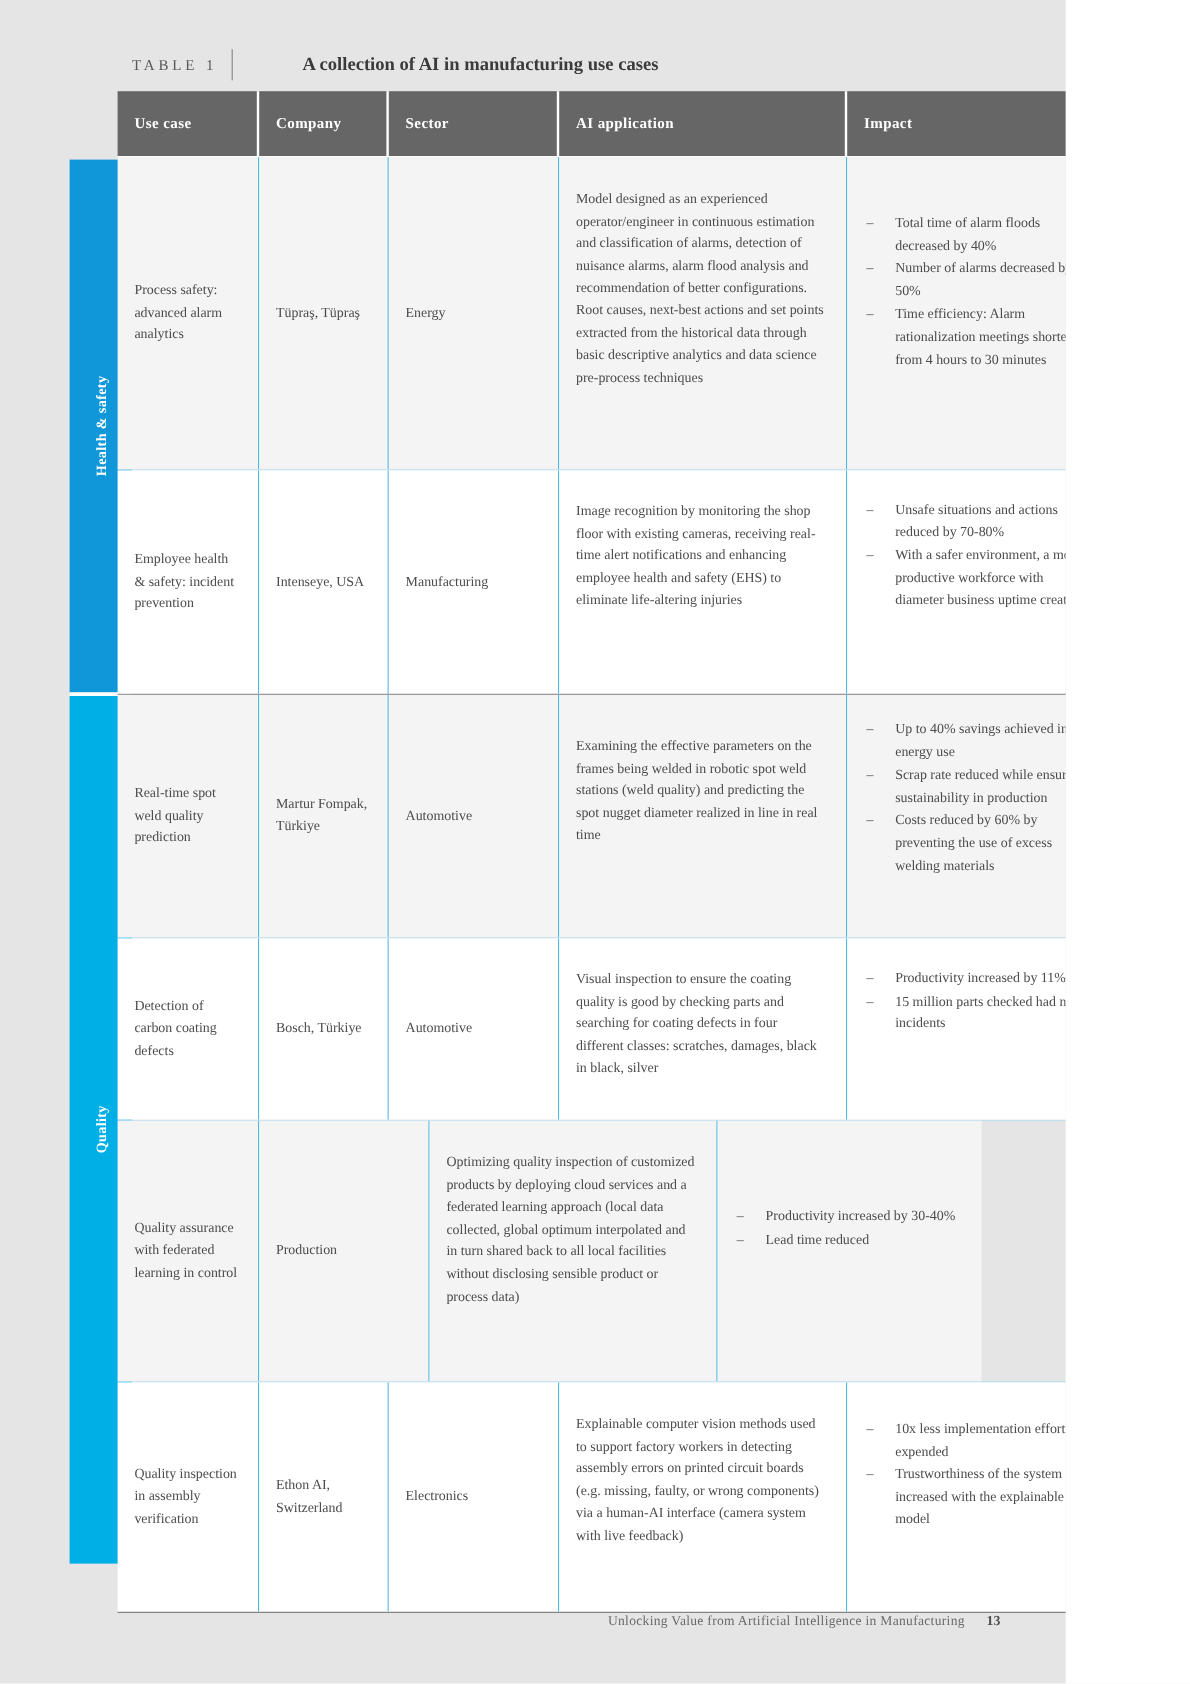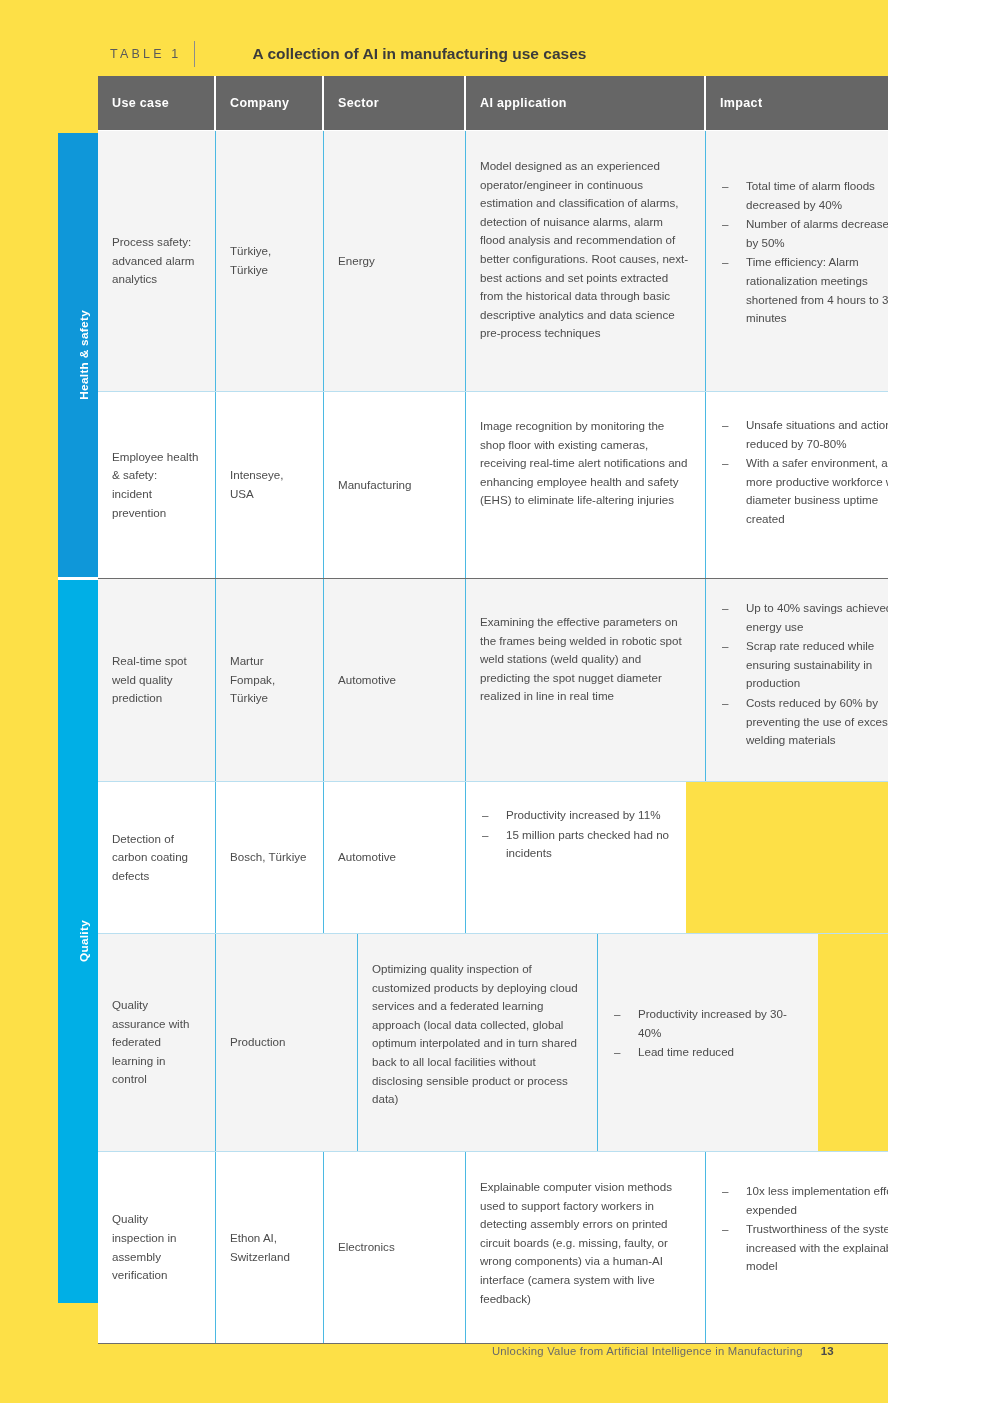--- a/index.html
+++ b/index.html
@@ -6,22 +6,23 @@
   html, body {
     width: 992px;
     height: 1403px;
     background: #ffffff;
     font-family: "Liberation Sans", sans-serif;
   }
   .page {
     position: relative;
     width: 888px;
     height: 1403px;
-    background: #fde047;
+    background: #e5e5e5;
     overflow: hidden;
+    font-family: Liberation Serif, serif;
   }
 
   
   .caption {
     position: absolute;
     left: 110px;
     top: 40px;
     display: flex;
     align-items: center;
     height: 28px;
@@ -187,21 +188,21 @@
       <div class="th c-company">Company</div>
       <div class="th c-sector">Sector</div>
       <div class="th c-app">AI application</div>
       <div class="th c-impact">Impact</div>
     </div>
 
     <div class="tbody">
 
       <div class="trow tint" style="min-height:261px">
         <div class="td c-use">Process safety: advanced alarm analytics</div>
-        <div class="td c-company">Türkiye, Türkiye</div>
+        <div class="td c-company">Tüpraş, Tüpraş</div>
         <div class="td c-sector">Energy</div>
         <div class="td c-app top" style="padding-top:26px">Model designed as an experienced operator/engineer in continuous estimation and classification of alarms, detection of nuisance alarms, alarm flood analysis and recommendation of better configurations. Root causes, next-best actions and set points extracted from the historical data through basic descriptive analytics and data science pre-process techniques</div>
         <div class="td c-impact top" style="padding-top:46px">
           <ul class="impact">
             <li>Total time of alarm floods decreased by 40%</li>
             <li>Number of alarms decreased by 50%</li>
             <li>Time efficiency: Alarm rationalization meetings shortened from 4 hours to 30 minutes</li>
           </ul>
         </div>
       </div>
@@ -230,20 +231,21 @@
             <li>Scrap rate reduced while ensuring sustainability in production</li>
             <li>Costs reduced by 60% by preventing the use of excess welding materials</li>
           </ul>
         </div>
       </div>
 
       <div class="trow plain" style="min-height:152px">
         <div class="td c-use">Detection of carbon coating defects</div>
         <div class="td c-company">Bosch, Türkiye</div>
         <div class="td c-sector">Automotive</div>
+        <div class="td c-app top" style="padding-top:25px">Visual inspection to ensure the coating quality is good by checking parts and searching for coating defects in four different classes: scratches, damages, black in black, silver</div>
         <div class="td c-impact top" style="padding-top:24px">
           <ul class="impact">
             <li>Productivity increased by 11%</li>
             <li>15 million parts checked had no incidents</li>
           </ul>
         </div>
       </div>
 
       <div class="trow tint" style="min-height:218px">
         <div class="td c-use">Quality assurance with federated learning in control</div>

